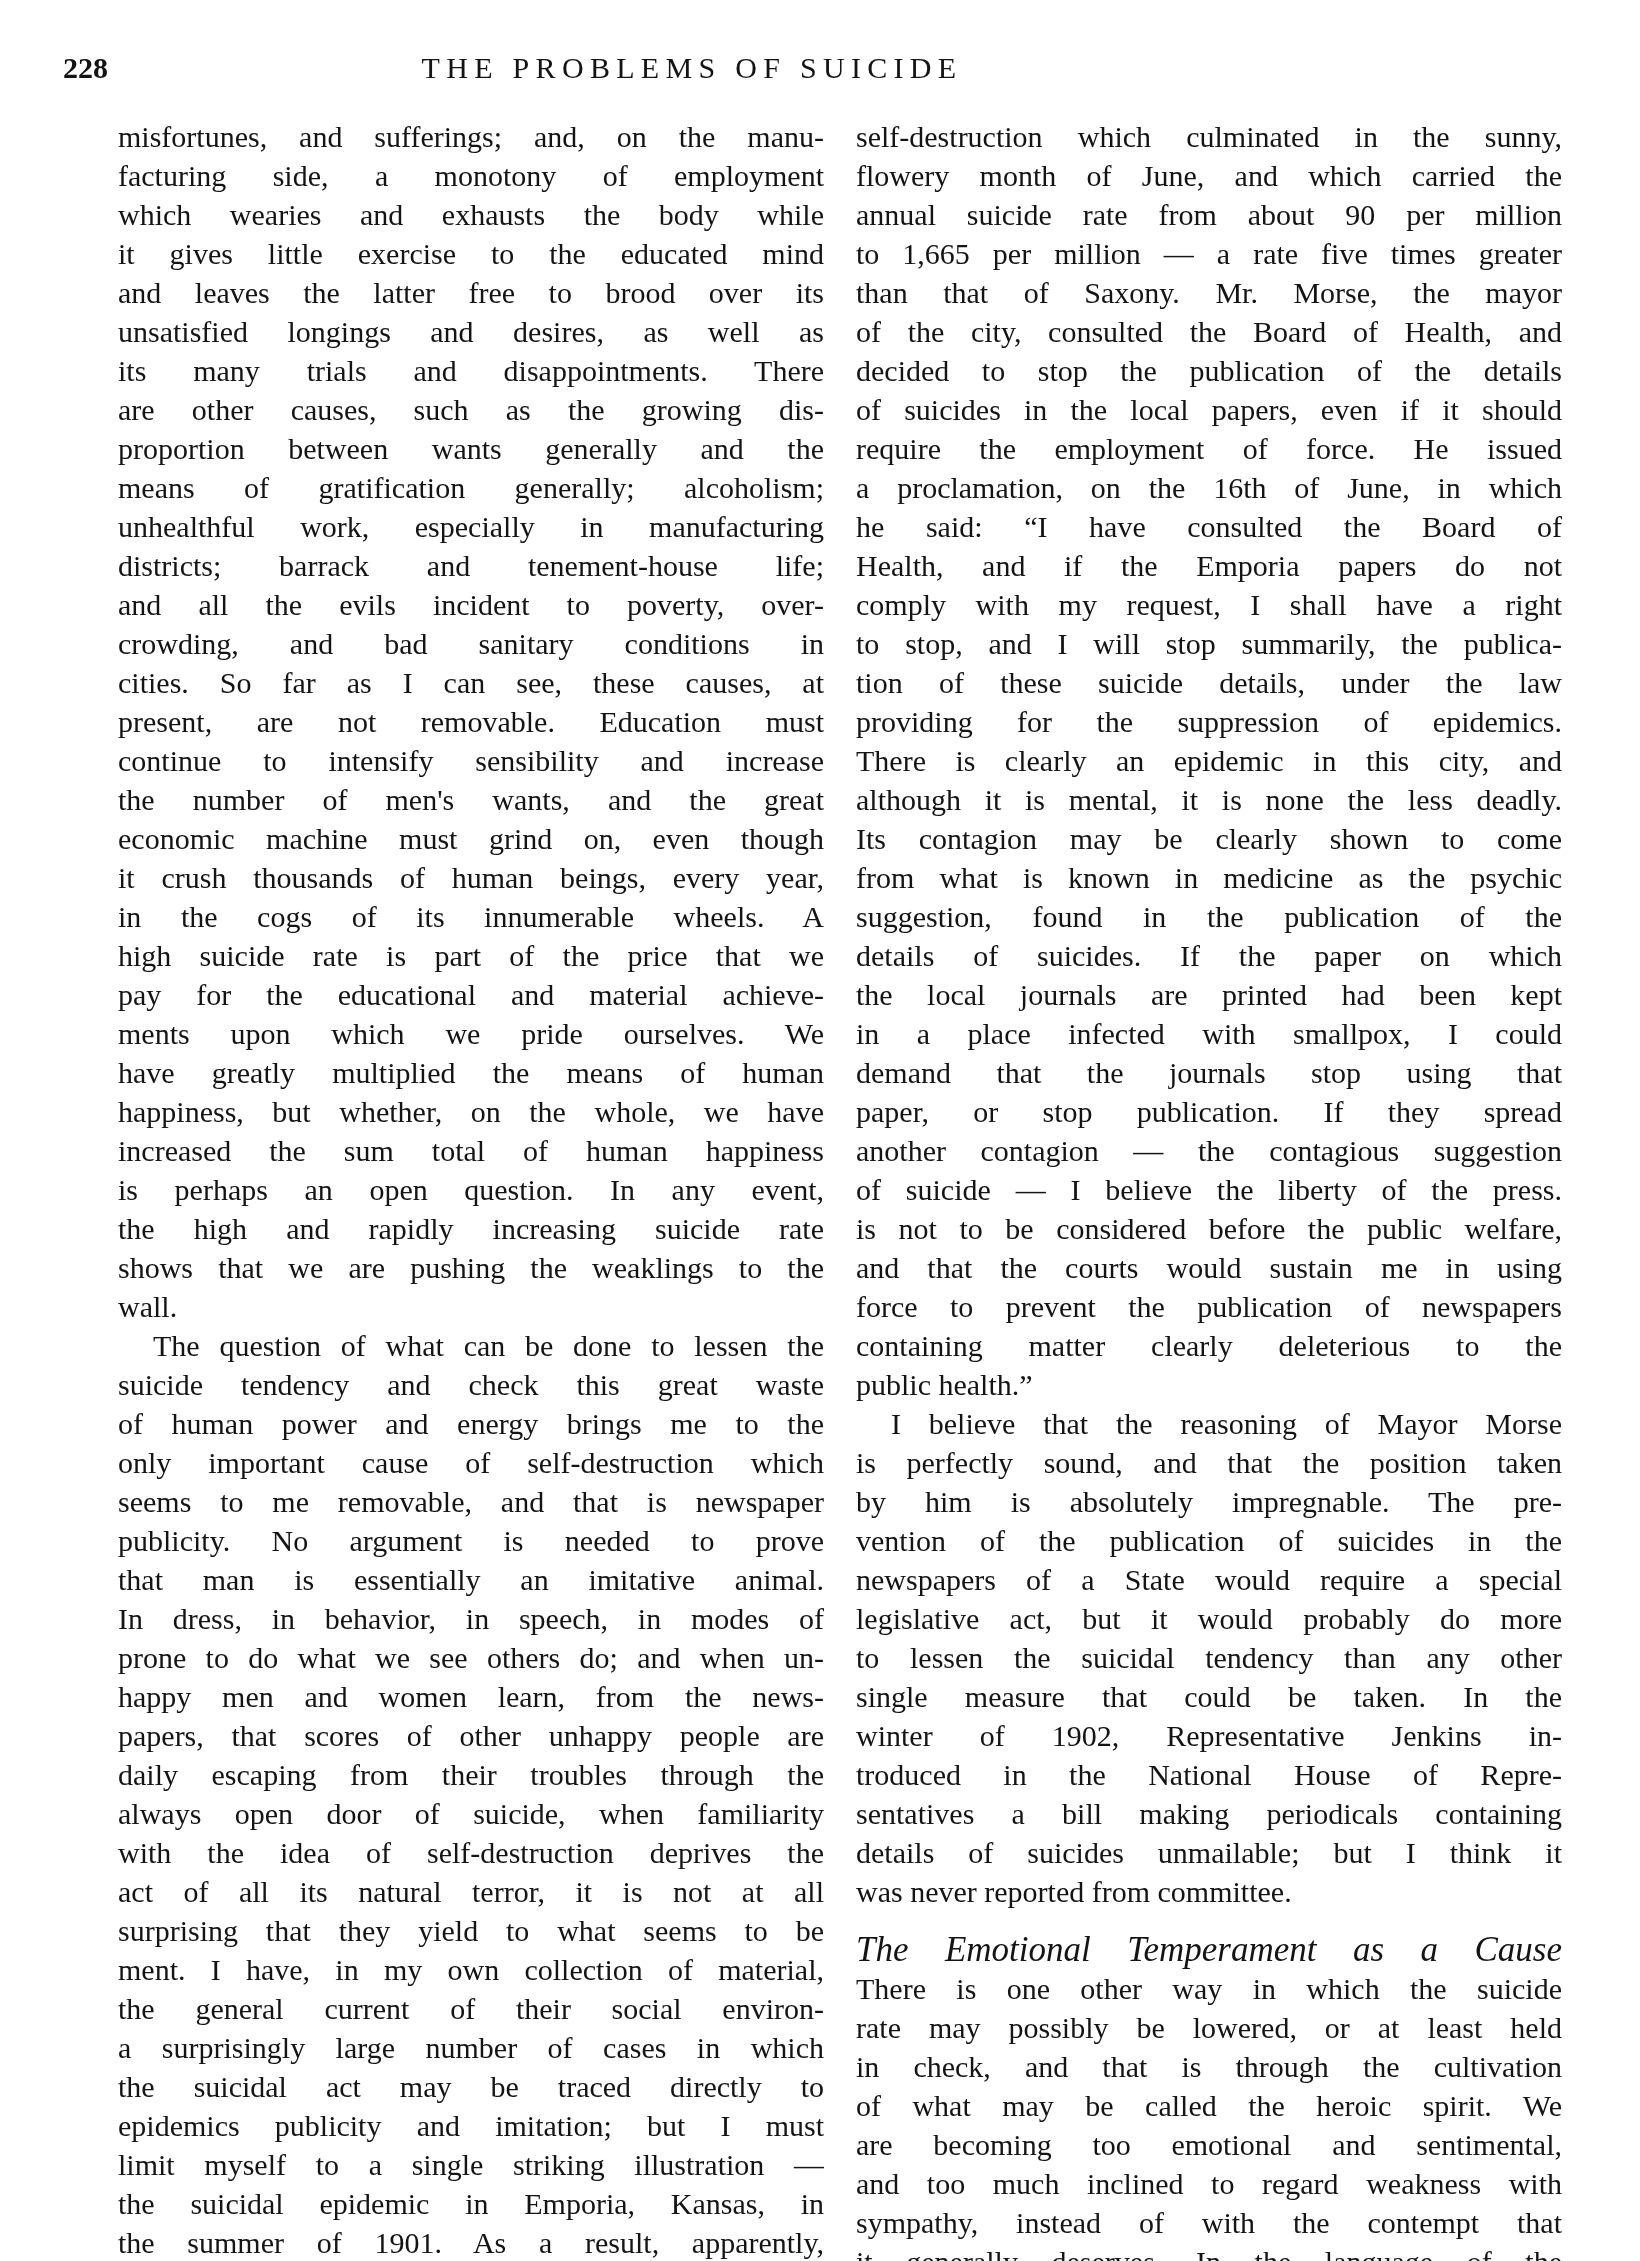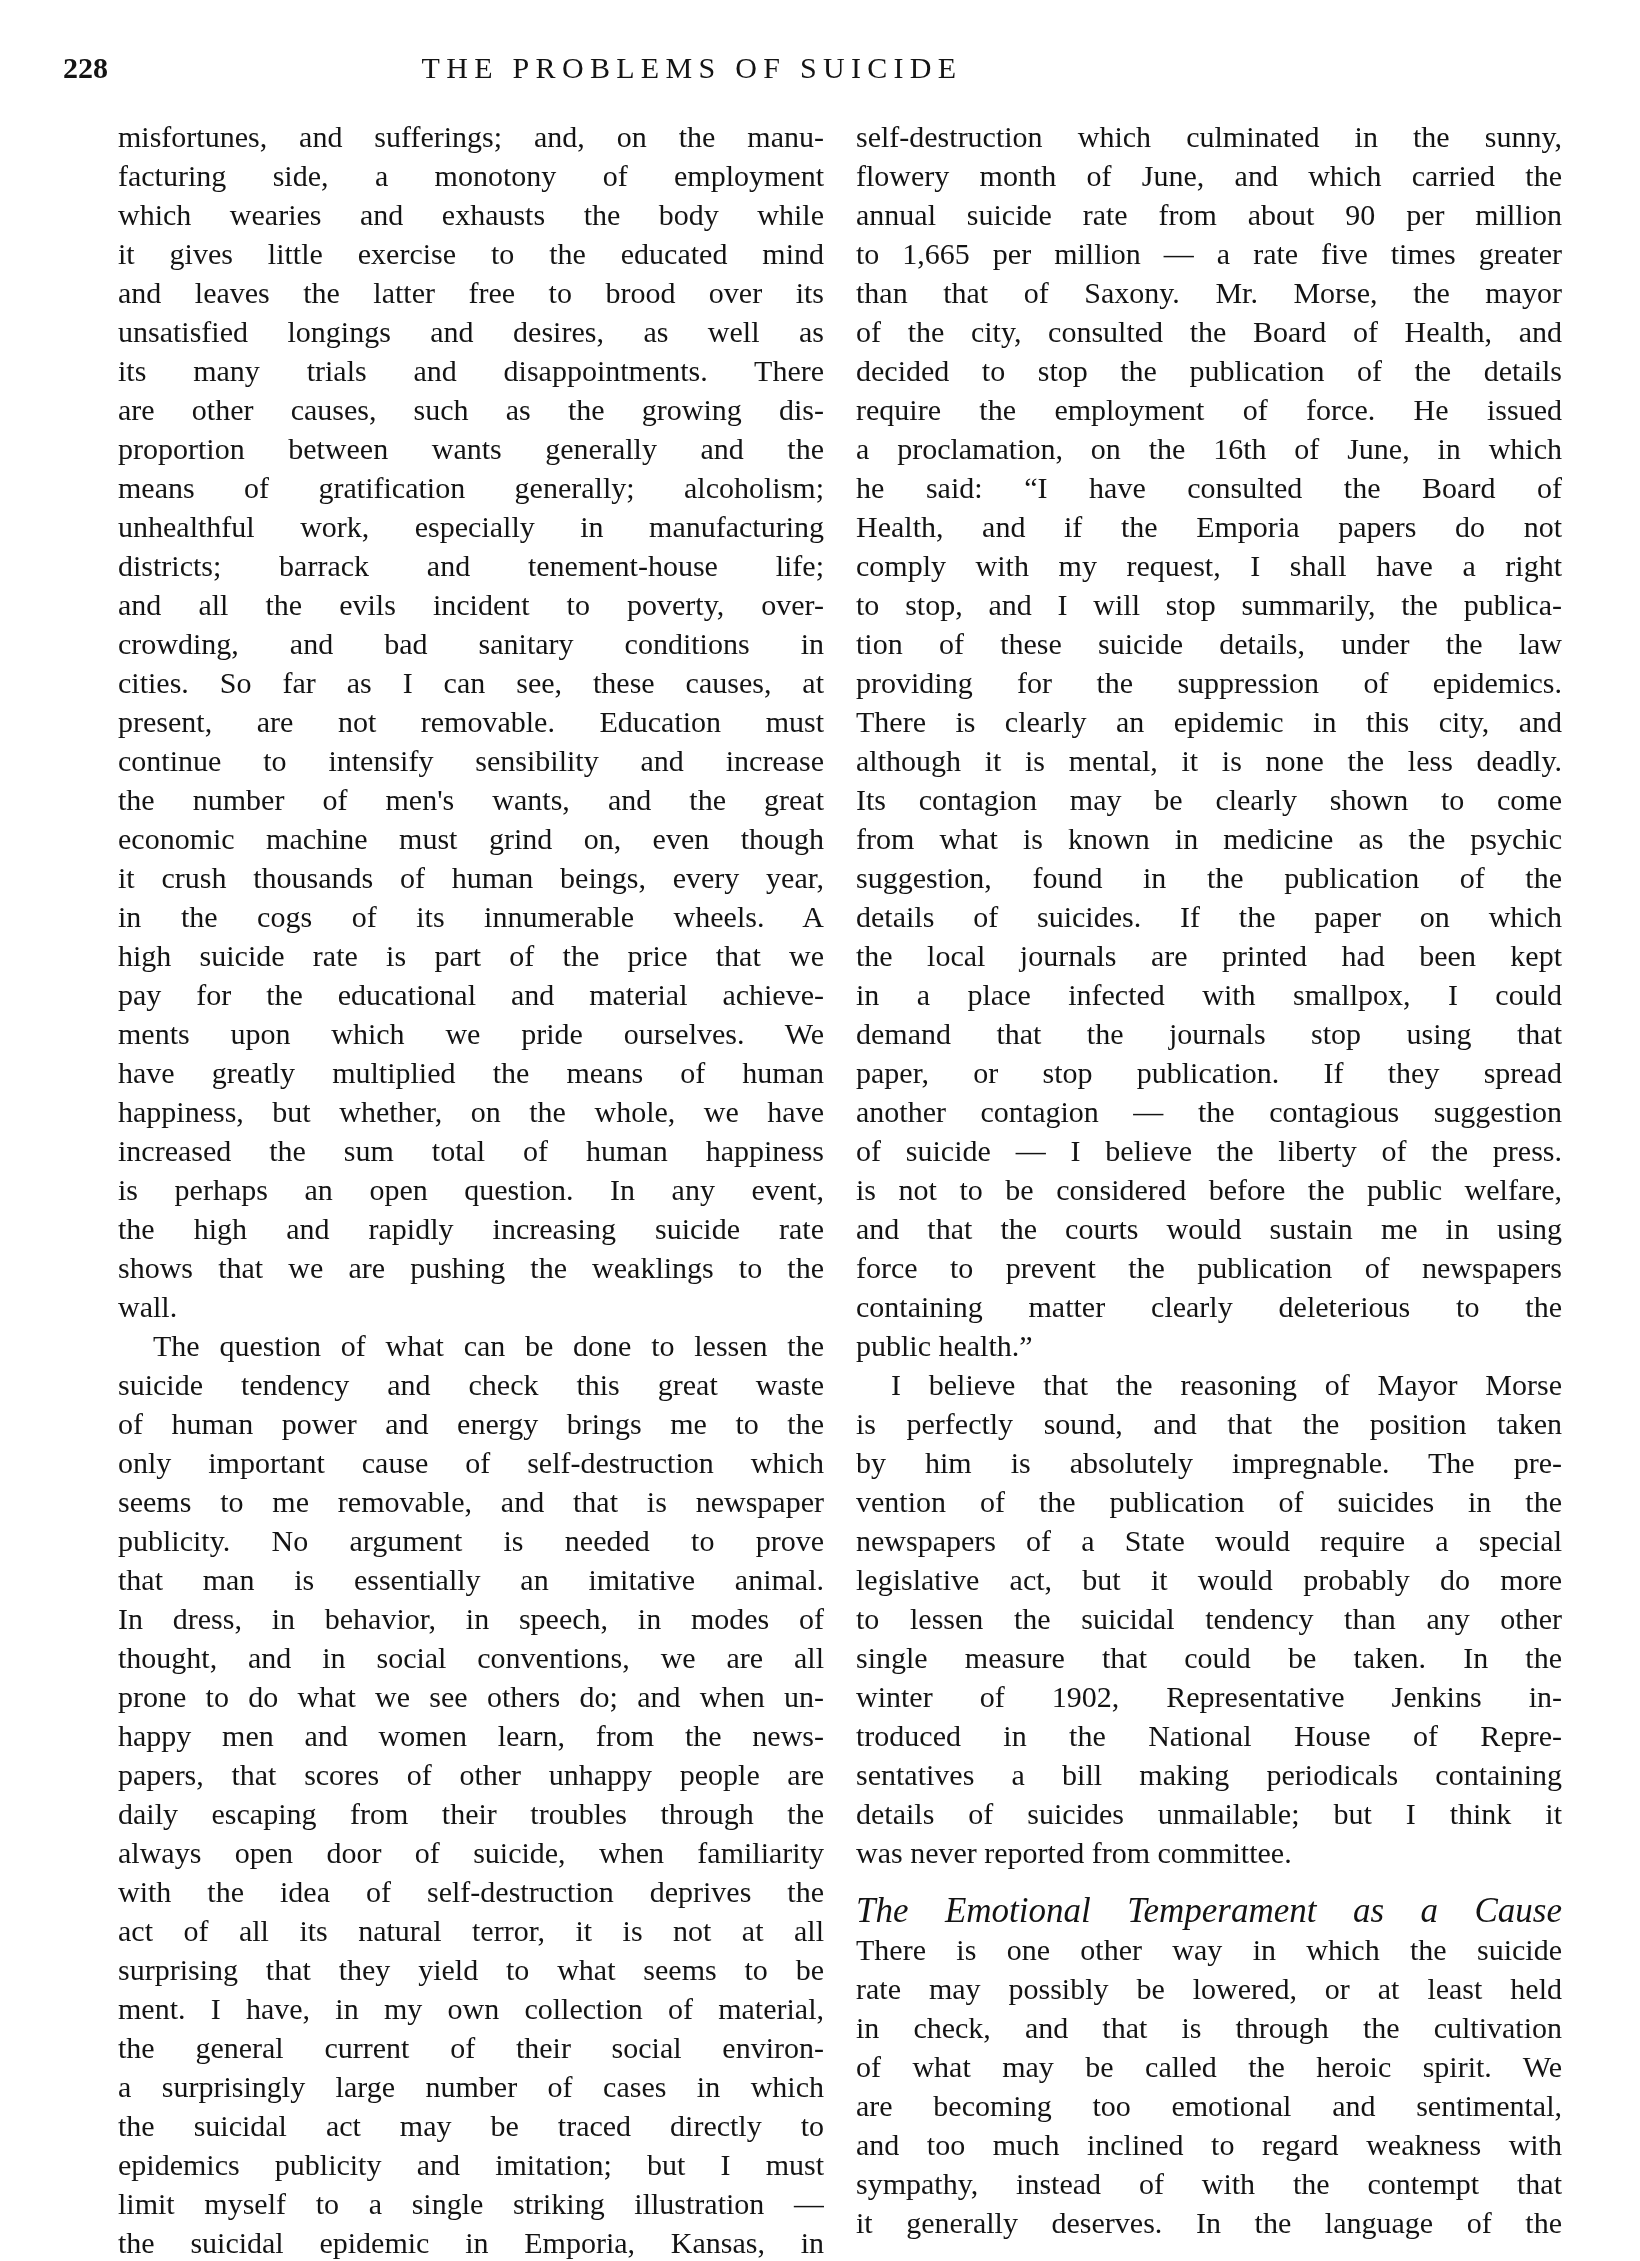--- a/index.html
+++ b/index.html
@@ -58,21 +58,20 @@
       <span class="ln">shows that we are pushing the weaklings to the</span>
       <span class="ln last">wall.</span>
       <span class="ln indent">The question of what can be done to lessen the</span>
       <span class="ln">suicide tendency and check this great waste</span>
       <span class="ln">of human power and energy brings me to the</span>
       <span class="ln">only important cause of self-destruction which</span>
       <span class="ln">seems to me removable, and that is newspaper</span>
       <span class="ln">publicity. No argument is needed to prove</span>
       <span class="ln">that man is essentially an imitative animal.</span>
       <span class="ln">In dress, in behavior, in speech, in modes of</span>
-      <span class="ln">thought, and in social conventions, we are all</span>
       <span class="ln">prone to do what we see others do; and when un-</span>
       <span class="ln">happy men and women learn, from the news-</span>
       <span class="ln">papers, that scores of other unhappy people are</span>
       <span class="ln">daily escaping from their troubles through the</span>
       <span class="ln">always open door of suicide, when familiarity</span>
       <span class="ln">with the idea of self-destruction deprives the</span>
       <span class="ln">act of all its natural terror, it is not at all</span>
       <span class="ln">surprising that they yield to what seems to be</span>
       <span class="ln">ment. I have, in my own collection of material,</span>
       <span class="ln">the general current of their social environ-</span>
@@ -86,20 +85,21 @@
 
   <div class="col col-right">
     <div id="right-before">
         <span class="ln">self-destruction which culminated in the sunny,</span>
         <span class="ln">flowery month of June, and which carried the</span>
         <span class="ln">annual suicide rate from about 90 per million</span>
         <span class="ln">to 1,665 per million — a rate five times greater</span>
         <span class="ln">than that of Saxony. Mr. Morse, the mayor</span>
         <span class="ln">of the city, consulted the Board of Health, and</span>
         <span class="ln">decided to stop the publication of the details</span>
+        <span class="ln">of suicides in the local papers, even if it should</span>
         <span class="ln">require the employment of force. He issued</span>
         <span class="ln">a proclamation, on the 16th of June, in which</span>
         <span class="ln">he said: “I have consulted the Board of</span>
         <span class="ln">Health, and if the Emporia papers do not</span>
         <span class="ln">comply with my request, I shall have a right</span>
         <span class="ln">to stop, and I will stop summarily, the publica-</span>
         <span class="ln">tion of these suicide details, under the law</span>
         <span class="ln">providing for the suppression of epidemics.</span>
         <span class="ln">There is clearly an epidemic in this city, and</span>
         <span class="ln">although it is mental, it is none the less deadly.</span>

